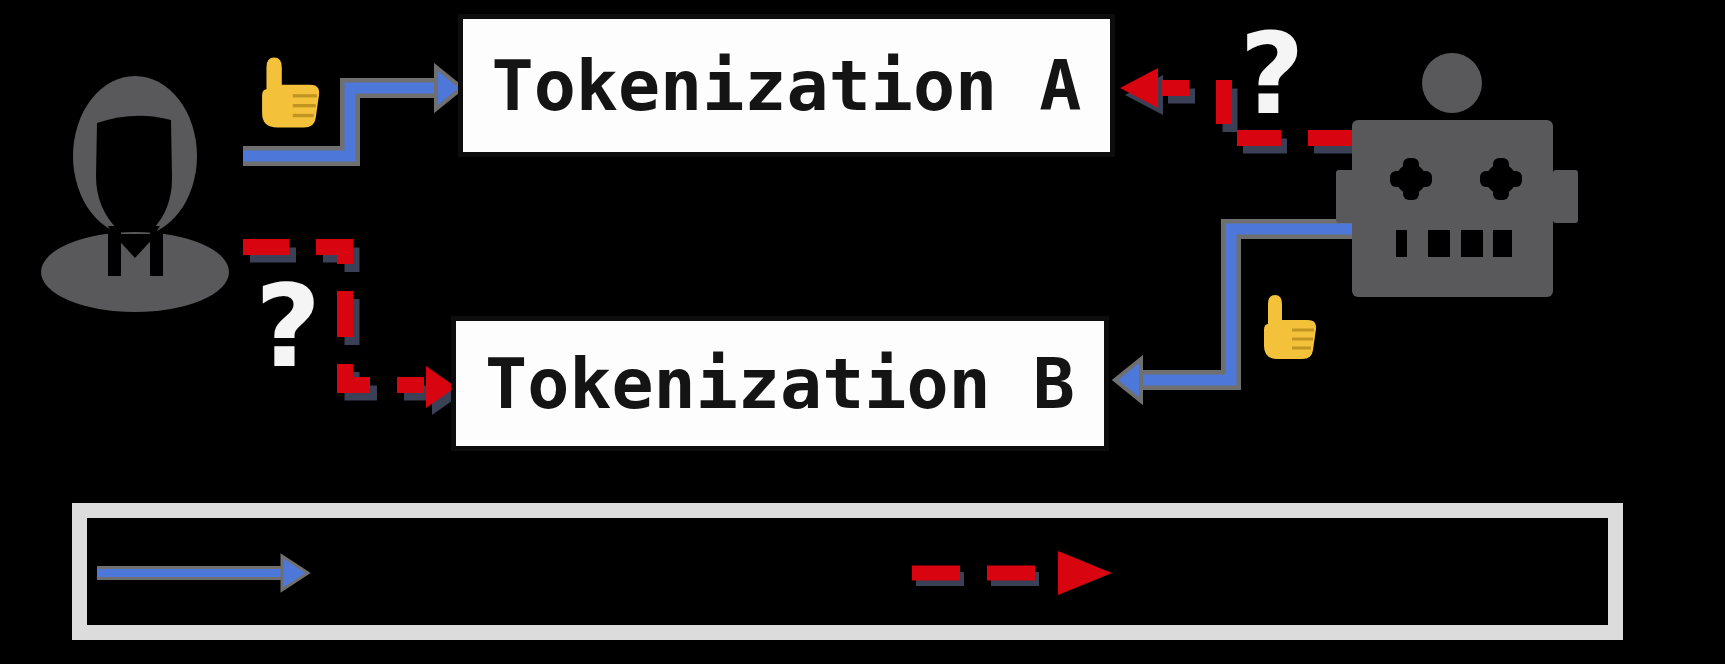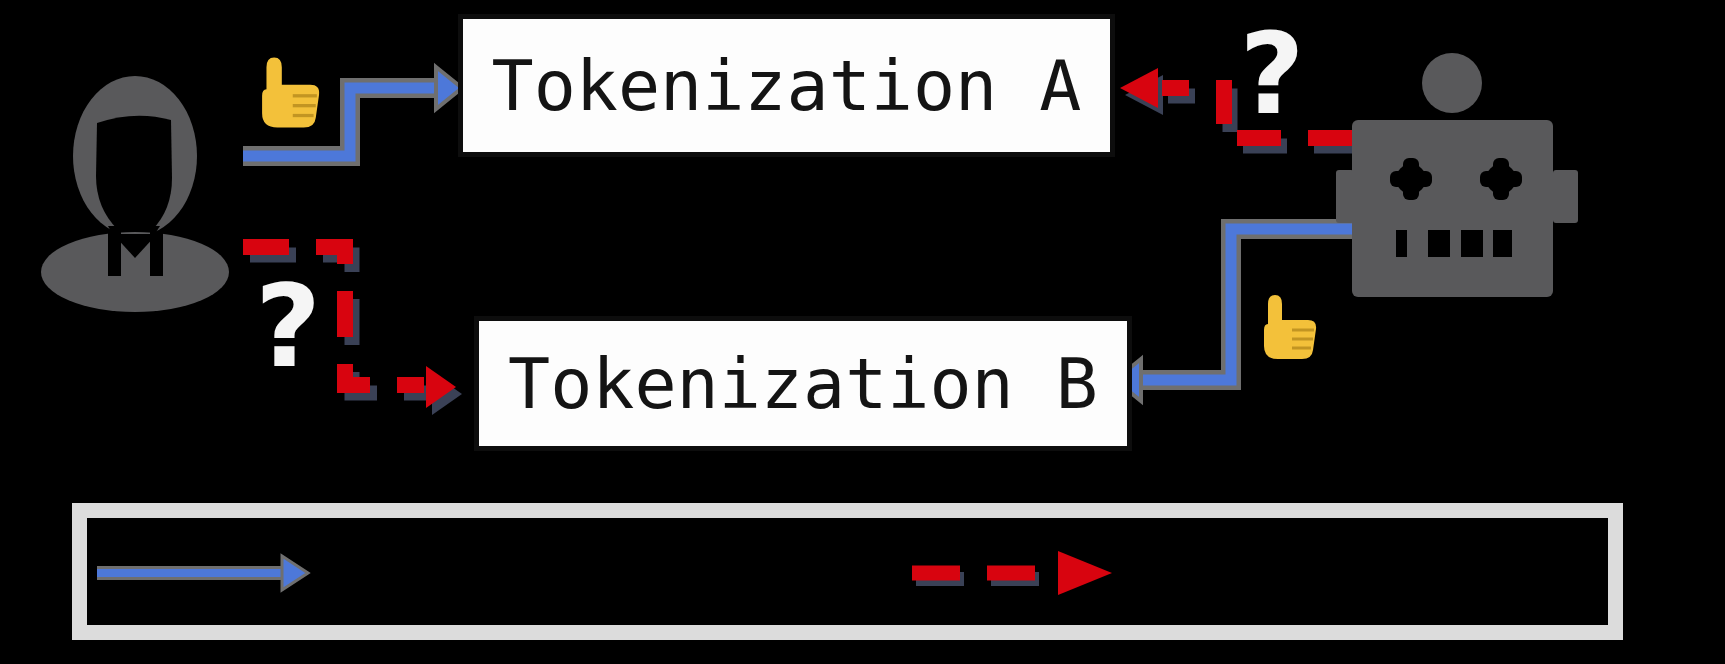--- a/index.html
+++ b/index.html
@@ -8,23 +8,24 @@
   .abs{position:absolute;}
   
   .tok-box{
     background:var(--box-fill,#fff);
     border:5px solid var(--box-border,#0d0d0d);
     box-sizing:border-box;
     display:flex;align-items:center;justify-content:center;
     font-family:"DejaVu Sans Mono","Liberation Mono",monospace;
     font-size:70px;color:var(--box-text,#141414);
     white-space:nowrap;
+    font-weight:bold;
   }
   #box-a{left:458px;top:14px;width:657px;height:143px;}
-  #box-b{left:474px;top:316px;width:658px;height:135px;align-items:center;}
+  #box-b{left:451px;top:316px;width:658px;height:135px;align-items:center;}
   
   .qmark{
     color:var(--question-mark,#f5f5f5);
     font-weight:bold;text-align:center;line-height:1;
     font-family:"DejaVu Sans",sans-serif;
   }
   #qmark-human{left:246px;top:270px;width:84px;font-size:114px;}
   #qmark-robot{left:1232px;top:18px;width:80px;font-size:112px;}
   
   #legend{

